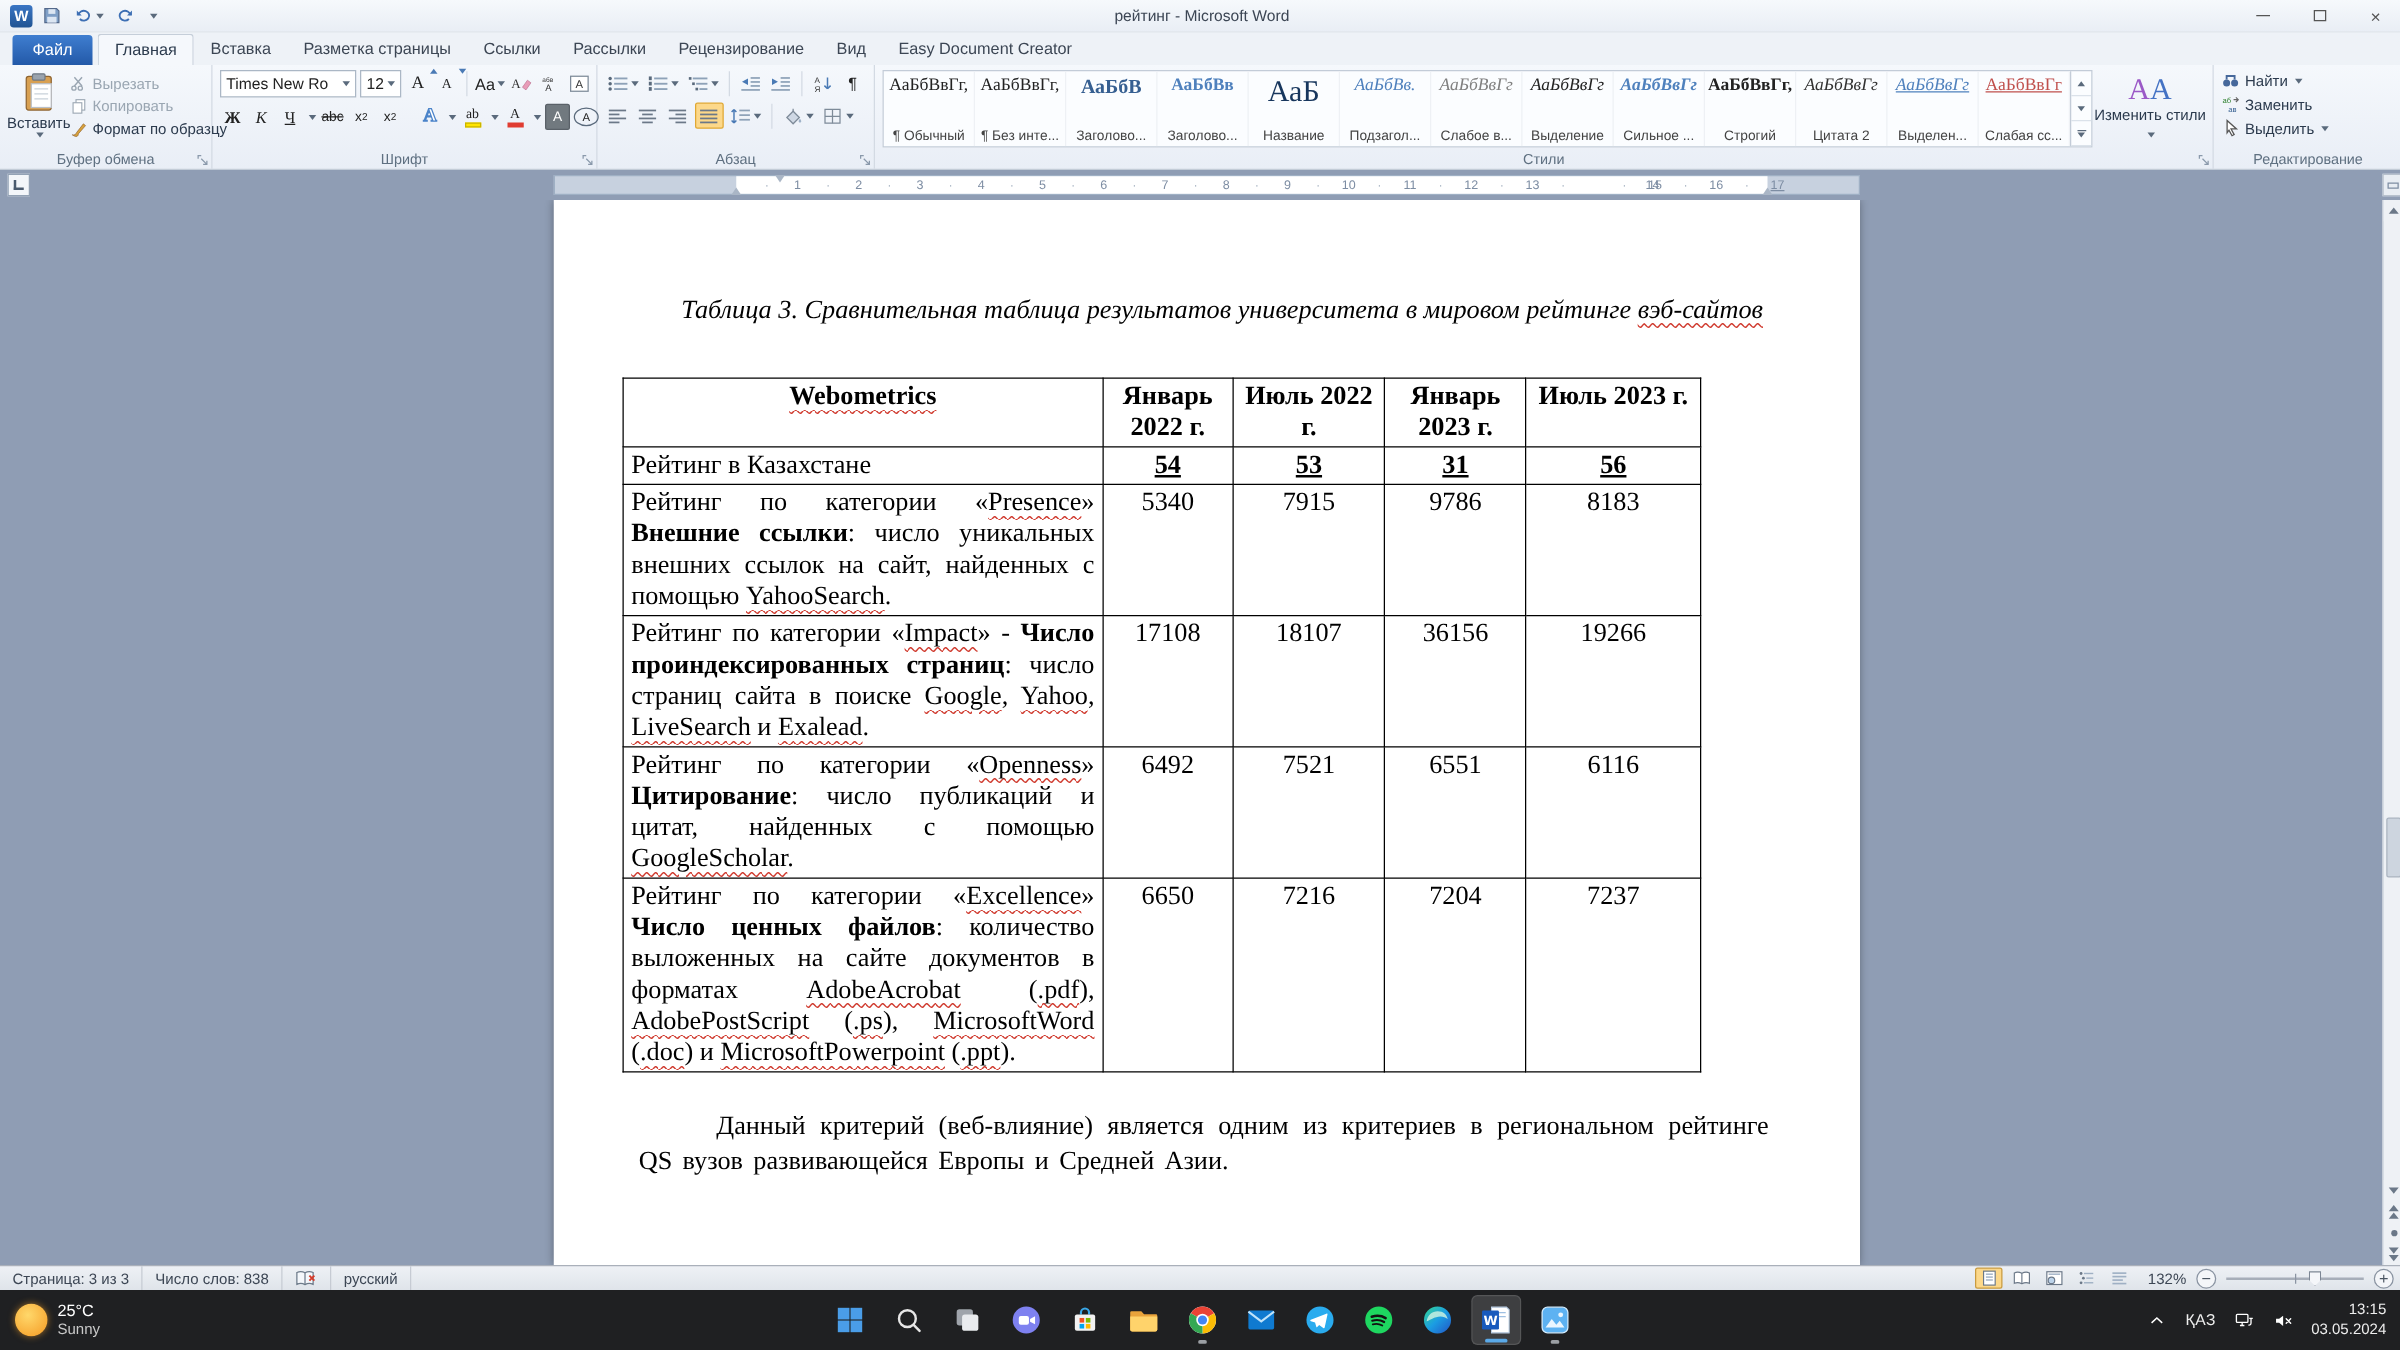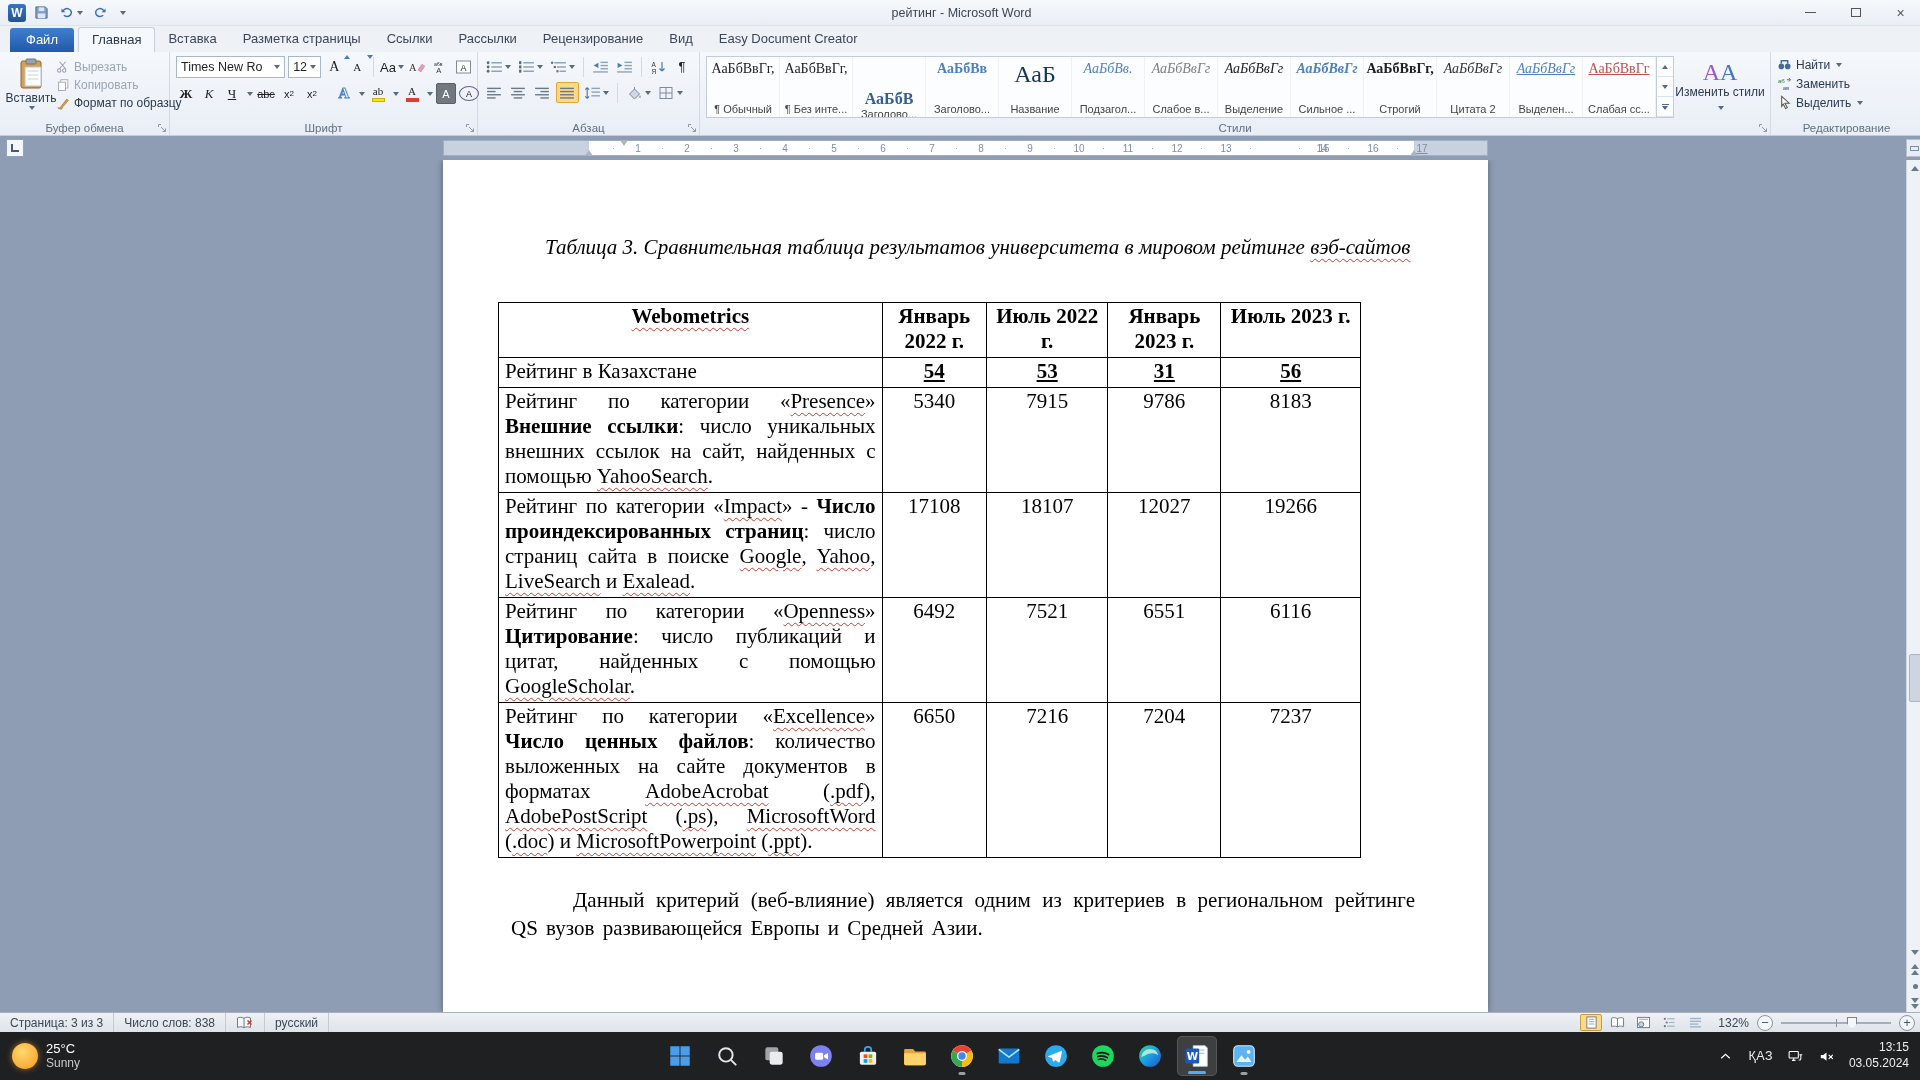--- a/index.html
+++ b/index.html
@@ -77,21 +77,21 @@
   
   .g-para { width:222px; }
 
   
   .g-styles { flex:1; display:flex; }
   .gallery-wrap { display:flex; border:1px solid #c3ccd8; background:#fbfdff; height:62px; }
   .gallery { display:flex; overflow:hidden; }
   .style-item { width:73px; padding:4px 3px 2px; border-right:1px solid #eef1f5; display:flex; flex-direction:column; align-items:center; justify-content:space-between; overflow:hidden; }
   .sty-sample { font-family:"Liberation Serif",serif; font-size:14px; white-space:nowrap; color:#222; }
   .sty-label { font-size:11px; color:#444; white-space:nowrap; }
-  .kind-h1 .sty-sample { color:#365f91; font-weight:bold; font-size:16px;margin-top:29px; }
+  .kind-h1 .sty-sample { color:#365f91; font-weight:bold; font-size:16px; }
   .kind-h2 .sty-sample { color:#4f81bd; font-weight:bold; font-size:14px; }
   .kind-title .sty-sample { color:#17365d; font-size:24px;text-align:center; }
   .kind-subtitle .sty-sample { color:#4f81bd; font-style:italic; }
   .kind-subtle .sty-sample { color:#808080; font-style:italic; }
   .kind-emphasis .sty-sample { font-style:italic; }
   .kind-intense .sty-sample { color:#4f81bd; font-style:italic; font-weight:bold; }
   .kind-strong .sty-sample { font-weight:bold; }
   .kind-quote .sty-sample { font-style:italic; color:#333; }
   .kind-intense-quote .sty-sample { font-style:italic; color:#4f81bd; text-decoration:underline; }
   .kind-subtle-ref .sty-sample { color:#c0504d; text-decoration:underline; }
@@ -746,21 +746,21 @@
               <td class="desc"><span>Рейтинг по категории «</span><span class="sp">Presence</span><span>» </span><span class="b">Внешние ссылки</span><span>: число уникальных внешних ссылок на сайт, найденных с помощью </span><span class="sp">YahooSearch</span><span>.</span></td>
               <td class="num">5340</td>
               <td class="num">7915</td>
               <td class="num">9786</td>
               <td class="num">8183</td>
             </tr>
             <tr>
               <td class="desc"><span>Рейтинг по категории «</span><span class="sp">Impact</span><span>» - </span><span class="b">Число проиндексированных страниц</span><span>: число страниц сайта в поиске </span><span class="sp">Google</span><span>, </span><span class="sp">Yahoo</span><span>, </span><span class="sp">LiveSearch</span><span> и </span><span class="sp">Exalead</span><span>.</span></td>
               <td class="num">17108</td>
               <td class="num">18107</td>
-              <td class="num">12027</td>
+              <td class="num">36156</td>
               <td class="num">19266</td>
             </tr>
             <tr>
               <td class="desc"><span>Рейтинг по категории «</span><span class="sp">Openness</span><span>» </span><span class="b">Цитирование</span><span>: число публикаций и цитат, найденных с помощью </span><span class="sp">GoogleScholar</span><span>.</span></td>
               <td class="num">6492</td>
               <td class="num">7521</td>
               <td class="num">6551</td>
               <td class="num">6116</td>
             </tr>
             <tr>

